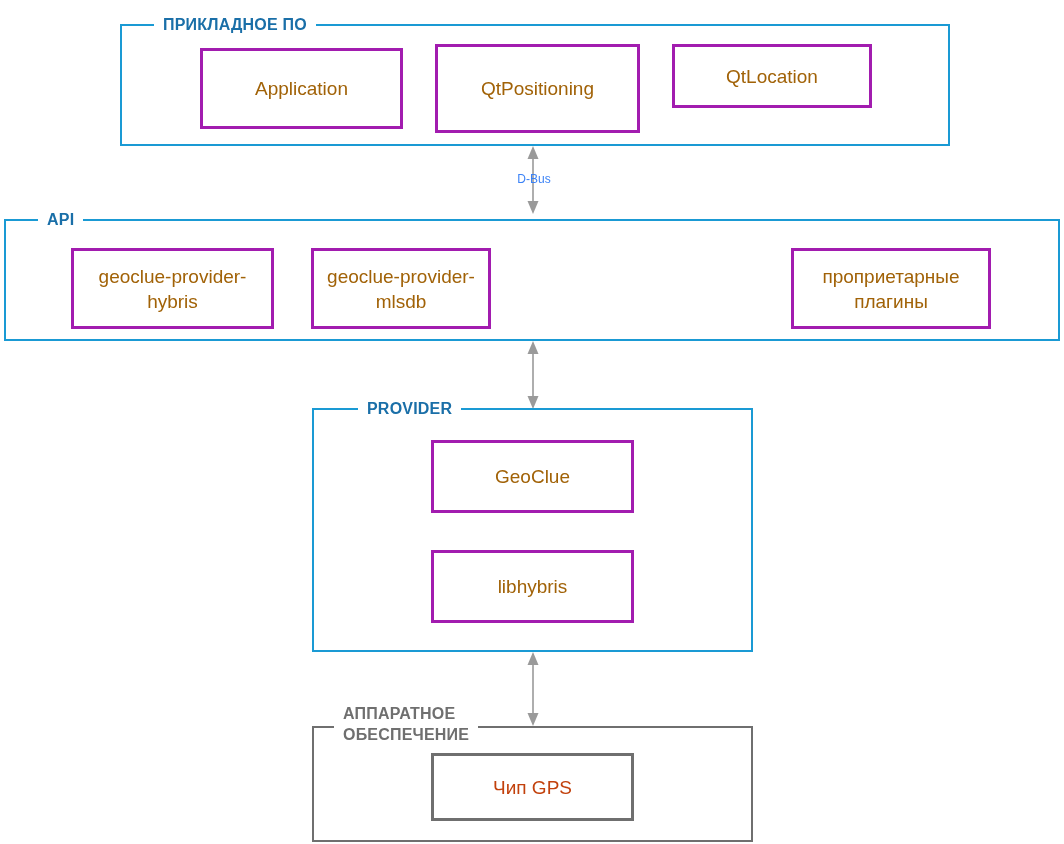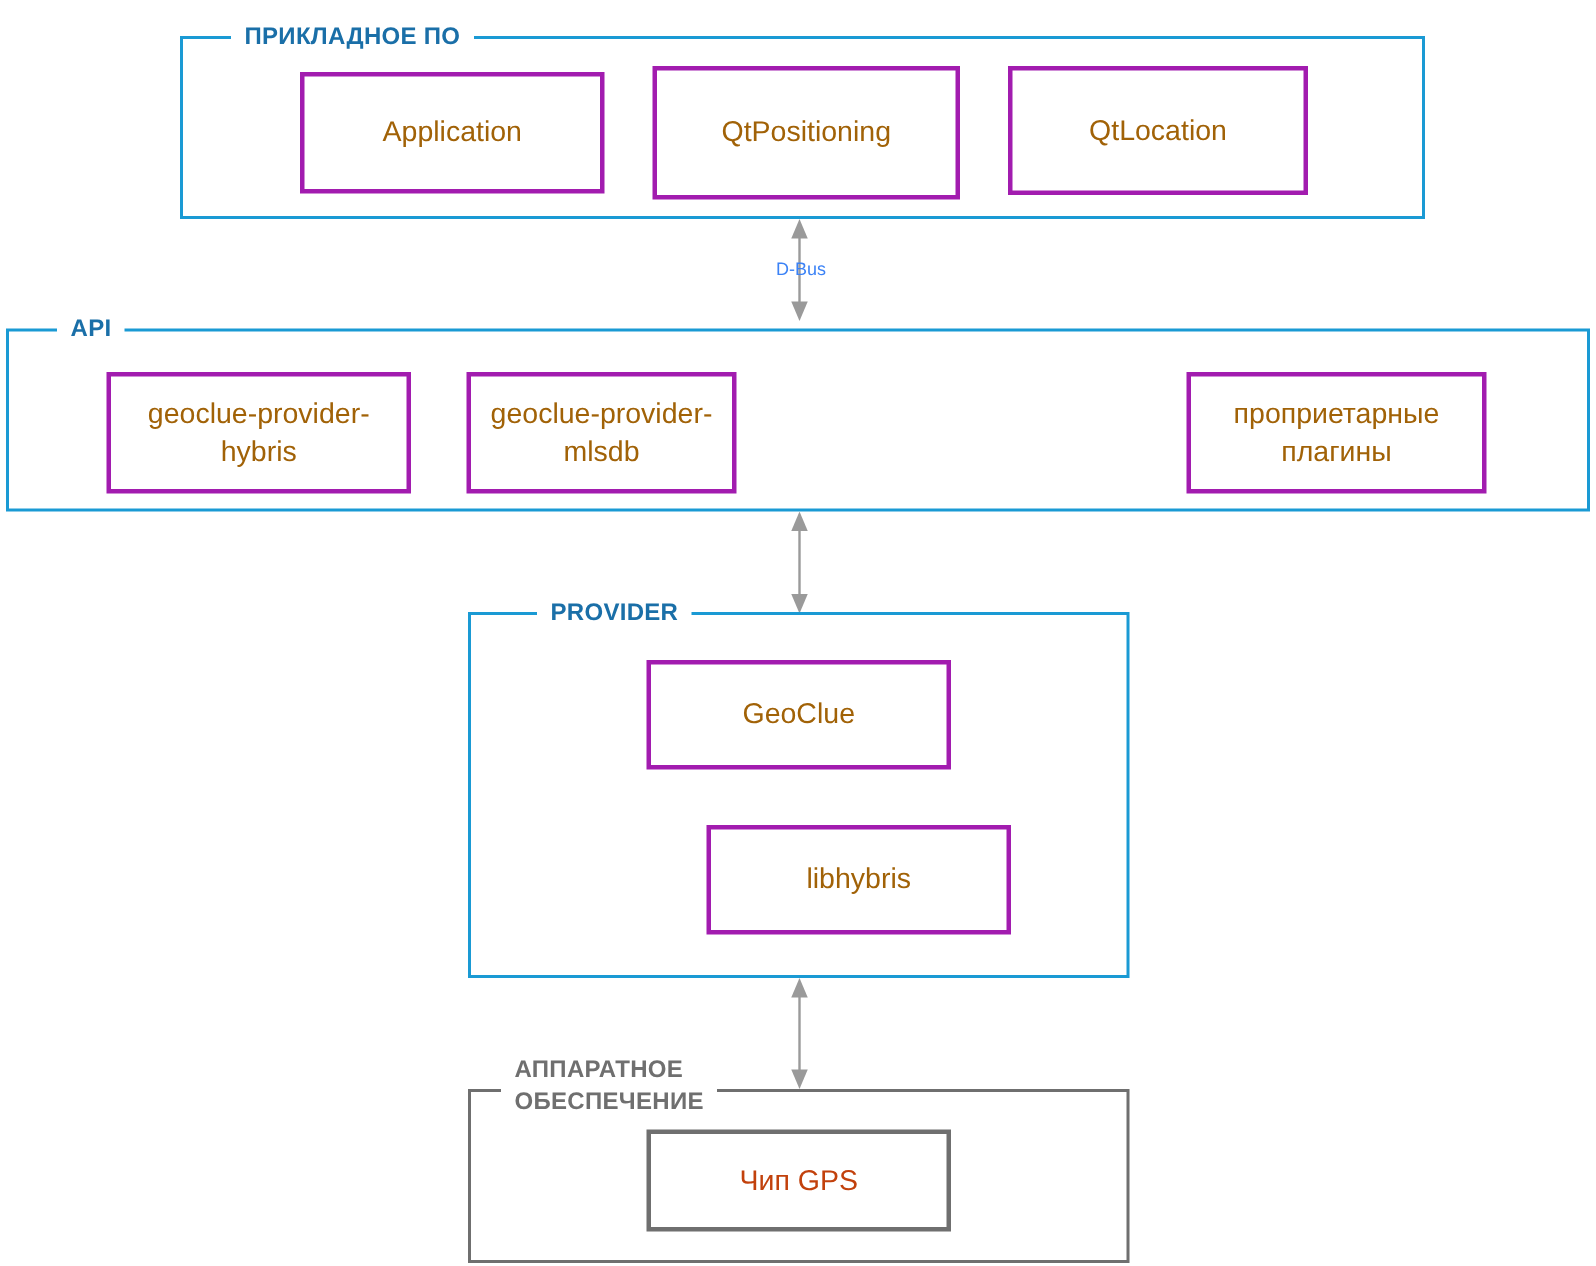--- a/index.html
+++ b/index.html
@@ -99,21 +99,21 @@
   </div>
 
   <div class="box" style="left:200px; top:48px; width:203px; height:81px;">
     <span>Application</span>
   </div>
 
   <div class="box" style="left:435px; top:44px; width:205px; height:89px;">
     <span>QtPositioning</span>
   </div>
 
-  <div class="box" style="left:672px; top:44px; width:200px; height:86px;">
+  <div class="box" style="left:672px; top:44px; width:200px; height:64px;">
     <span>QtLocation</span>
   </div>
 
   <svg class="connector" style="left:517px; top:146px; width:32px; height:68px;" viewBox="0 0 32 68">
     <line x1="16" y1="8" x2="16" y2="60" stroke="#9a9a9a" stroke-width="1.6"></line>
     <polygon points="16,0 10.5,13 21.5,13" fill="#9a9a9a"></polygon>
     <polygon points="16,68 10.5,55 21.5,55" fill="#9a9a9a"></polygon>
   </svg>
   <div class="conn-label" style="left:484px; top:172px; width:100px;">D-Bus</div>
 
@@ -141,21 +141,21 @@
   </svg>
 
   <div class="group" style="left:312px; top:408px; width:441px; height:244px;">
     <div class="group-label" style="left:44px;">PROVIDER</div>
   </div>
 
   <div class="box" style="left:431px; top:440px; width:203px; height:73px;">
     <span>GeoClue</span>
   </div>
 
-  <div class="box" style="left:431px; top:550px; width:203px; height:73px;margin-left:40px;">
+  <div class="box" style="left:431px; top:550px; width:203px; height:73px;">
     <span>libhybris</span>
   </div>
 
   <svg class="connector" style="left:517px; top:652px; width:32px; height:74px;" viewBox="0 0 32 74">
     <line x1="16" y1="8" x2="16" y2="66" stroke="#9a9a9a" stroke-width="1.6"></line>
     <polygon points="16,0 10.5,13 21.5,13" fill="#9a9a9a"></polygon>
     <polygon points="16,74 10.5,61 21.5,61" fill="#9a9a9a"></polygon>
   </svg>
 
   <div class="group gray" style="left:312px; top:726px; width:441px; height:116px;">

